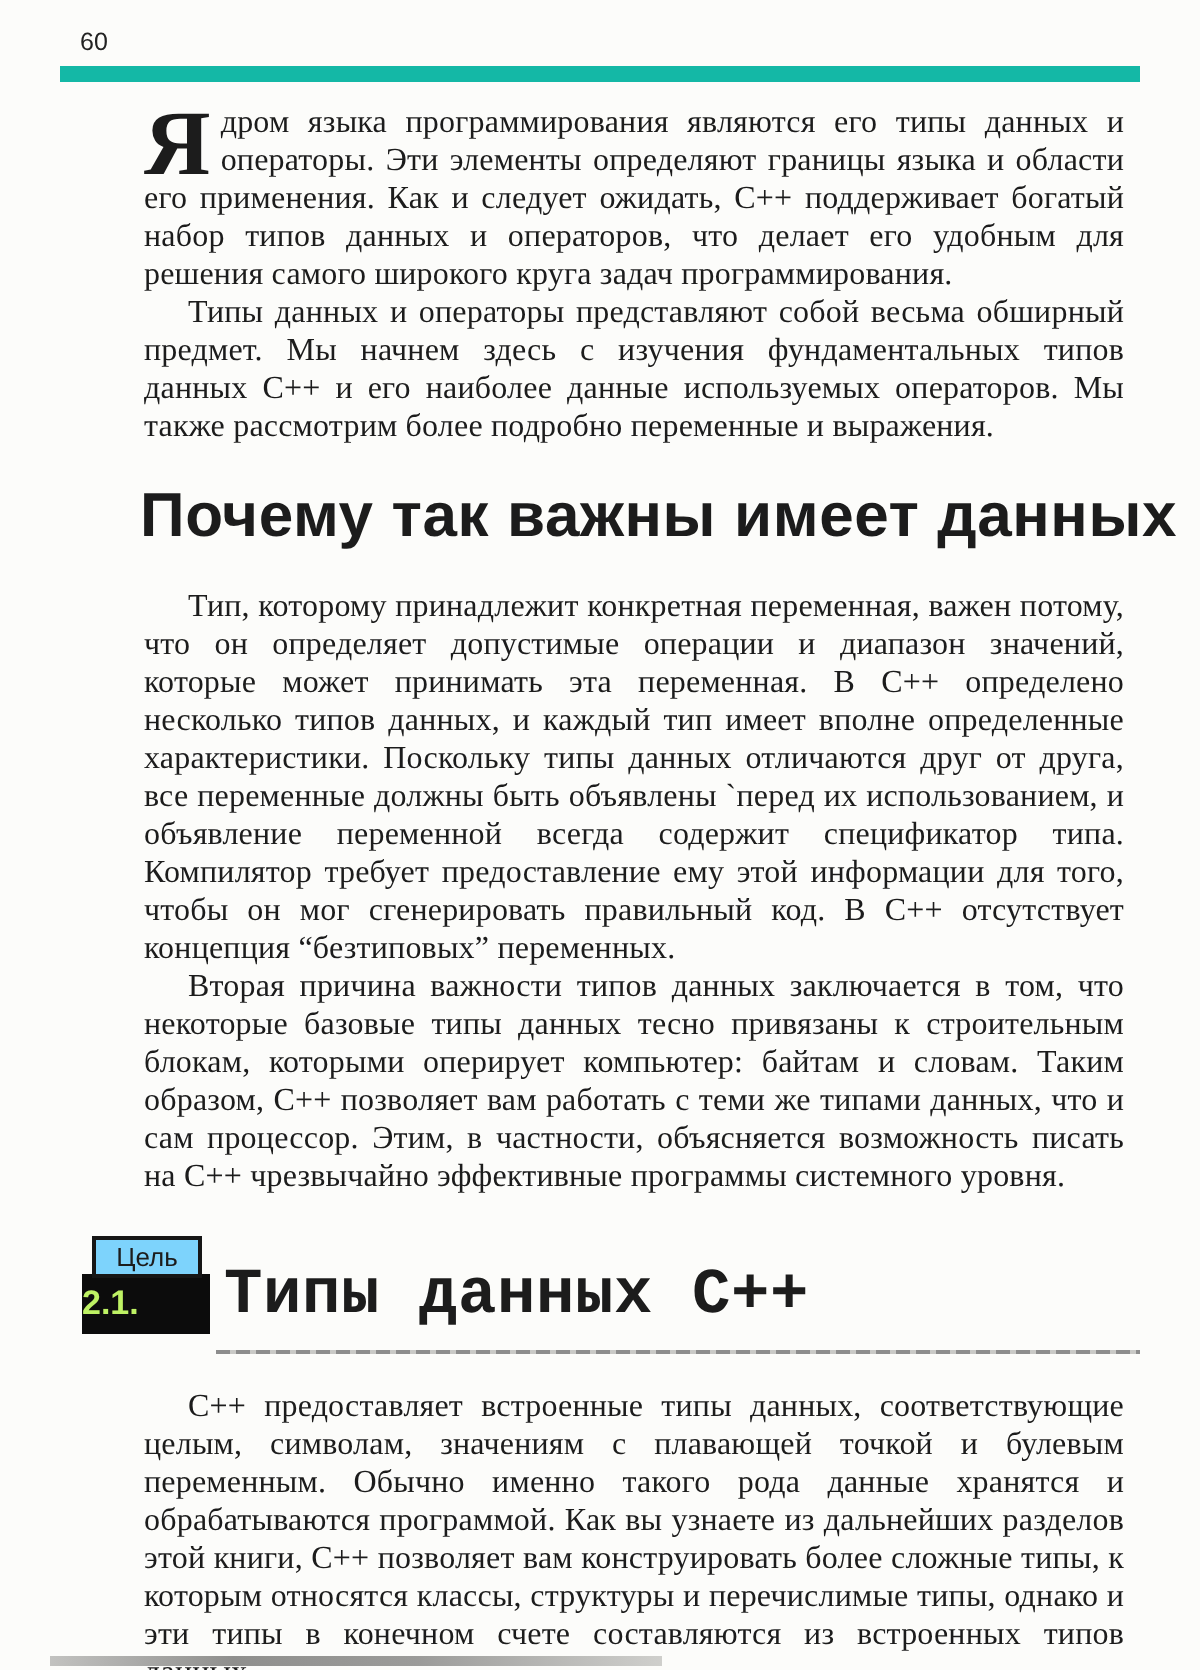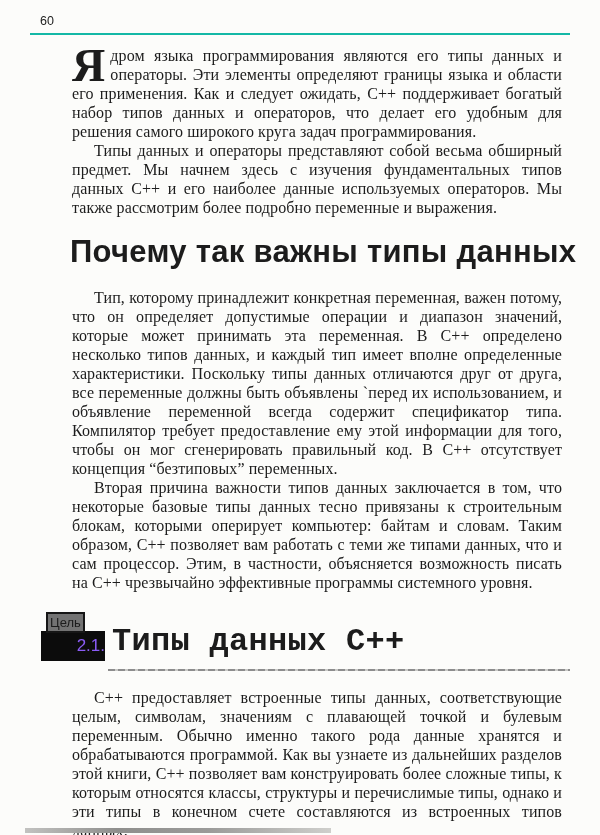--- a/index.html
+++ b/index.html
@@ -11,21 +11,21 @@
     margin: 0 auto;
     background: #fcfcfa;
     color: #1c1c1c;
     overflow: hidden;
     font-family: "Liberation Serif", serif;
   }
   
   .running-head {
     margin: 14px 30px 0 30px;
     padding: 0 8px 5px 10px;
-    border-bottom: 2px solid #14b8a6;
+    border-bottom: 8px solid #14b8a6;
     display: flex;
     justify-content: space-between;
     align-items: flex-end;
     font-family: "Liberation Sans", sans-serif;
     font-size: 12.5px;
     color: #222;
   }
   
   .content {
     padding: 0 38px 0 72px;
@@ -62,42 +62,42 @@
   .section-head {
     position: relative;
     height: 76px;
     margin-top: 17px;
     margin-bottom: 3px;
   }
   .goal-tab {
     position: absolute;
     left: -26px;
     top: 3px;
-    width: 39px;
+    width: 55px;
     height: 21px;
     border: 2px solid #161616;
-    background: #737373;
+    background: #7dd3fc;
     font-family: "Liberation Sans", sans-serif;
     font-size: 13px;
     text-align: center;
     line-height: 17px;
     z-index: 2;
   }
   .num-box {
     position: absolute;
     left: -31px;
     top: 22px;
     width: 64px;
     height: 30px;
     background: #0c0c0c;
-    color: #8b5cf6;
+    color: #bef264;
     font-family: "Liberation Sans", sans-serif;
-    font-weight: 400;
+    font-weight: 700;
     font-size: 17px;
-    text-align: right;
+    text-align: left;
     line-height: 30px;
     z-index: 1;
   }
   .section-title {
     position: absolute;
     left: 40px;
     top: 14px;
     font-family: Liberation Mono, monospace;
     font-weight: 700;
     font-size: 32px;
@@ -131,21 +131,21 @@
   <div class="running-head">
     <span>60</span>
   </div>
 
   <div class="content">
 
     <p class="para first"><span class="dropcap">Я</span><span>дром языка программирования являются его типы данных и операторы. Эти элементы определяют границы языка и области его применения. Как и следует ожидать, C++ поддерживает богатый набор типов данных и операторов, что делает его удобным для решения самого широкого круга задач программирования.</span></p>
 
     <p class="para">Типы данных и операторы представляют собой весьма обширный предмет. Мы начнем здесь с изучения фундаментальных типов данных C++ и его наиболее данные используемых операторов. Мы также рассмотрим более подробно переменные и выражения.</p>
 
-    <h1 class="h1">Почему так важны типы данных</h1>
+    <h1 class="h1">Почему так важны имеет данных</h1>
 
     <p class="para">Тип, которому принадлежит конкретная переменная, важен потому, что он определяет допустимые операции и диапазон значений, которые может принимать эта переменная. В C++ определено несколько типов данных, и каждый тип имеет вполне определенные характеристики. Поскольку типы данных отличаются друг от друга, все переменные должны быть объявлены `перед их использованием, и объявление переменной всегда содержит спецификатор типа. Компилятор требует предоставление ему этой информации для того, чтобы он мог сгенерировать правильный код. В C++ отсутствует концепция “безтиповых” переменных.</p>
 
     <p class="para">Вторая причина важности типов данных заключается в том, что некоторые базовые типы данных тесно привязаны к строительным блокам, которыми оперирует компьютер: байтам и словам. Таким образом, C++ позволяет вам работать с теми же типами данных, что и сам процессор. Этим, в частности, объясняется возможность писать на C++ чрезвычайно эффективные программы системного уровня.</p>
 
     <div class="section-head">
       <div class="goal-tab">Цель</div>
       <div class="num-box">2.1.</div>
       <div class="section-title">Типы данных C++</div>
       <div class="section-rule"></div>

